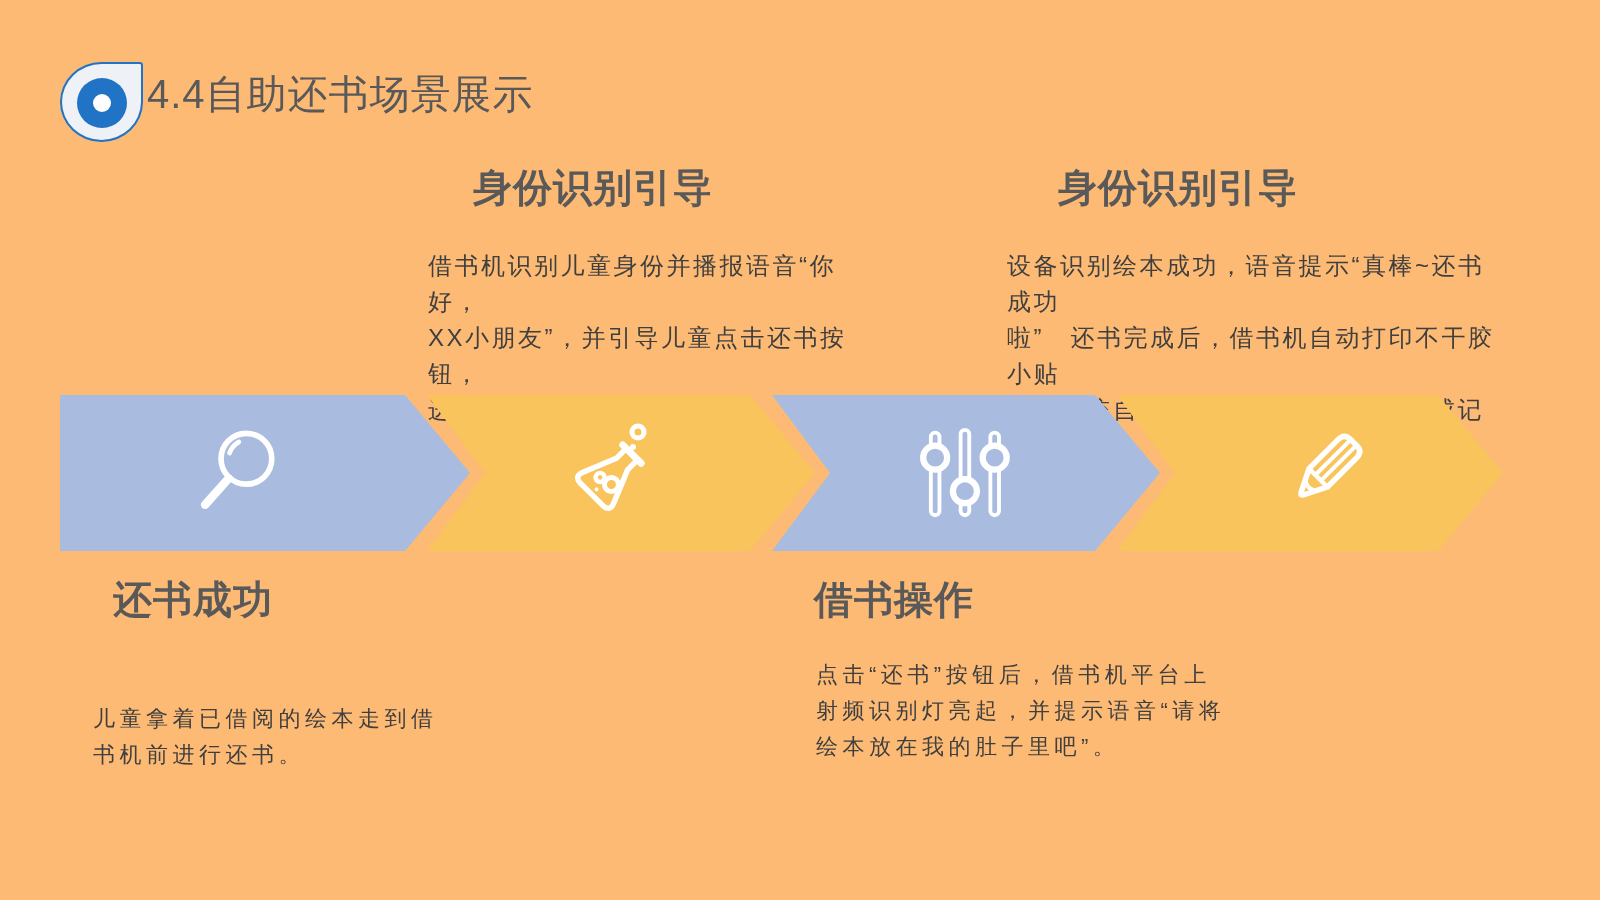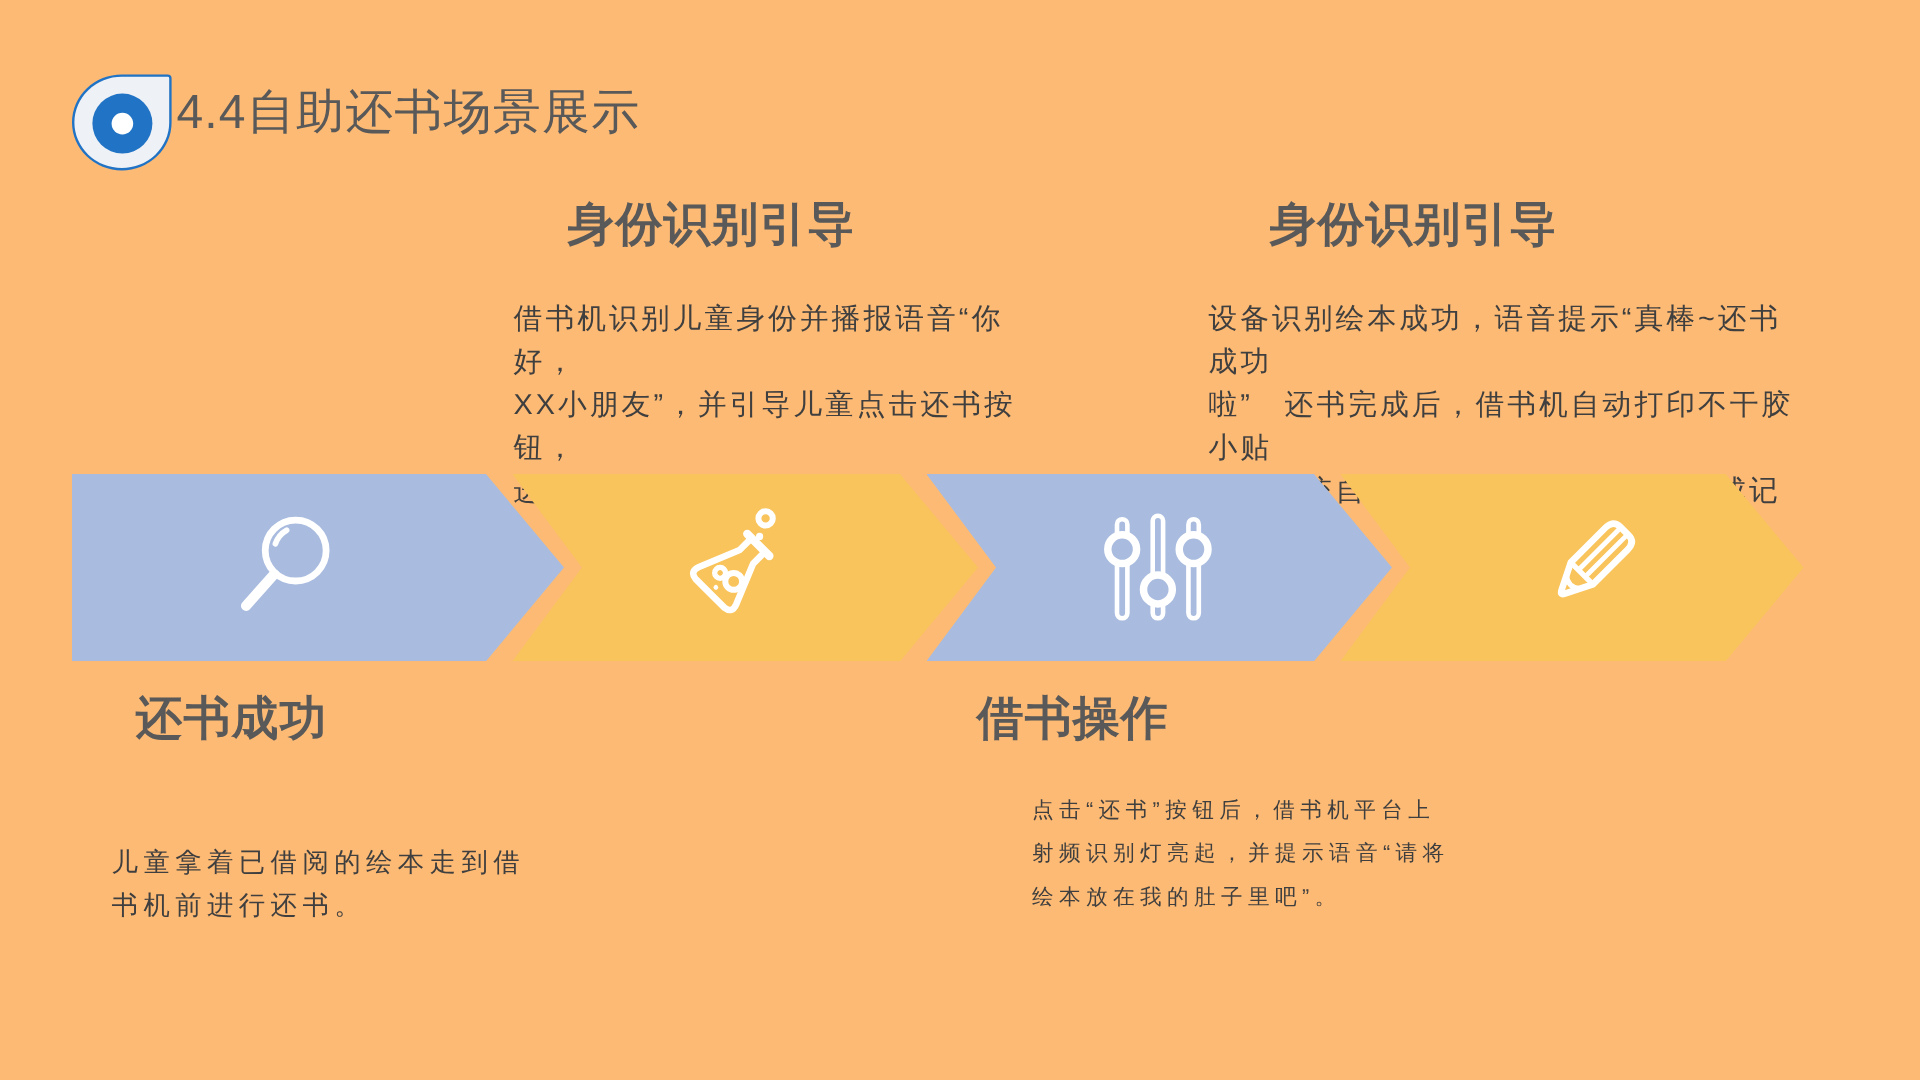--- a/index.html
+++ b/index.html
@@ -36,21 +36,21 @@
     position: absolute; font-size: 24px; color: #3f3f3f; letter-spacing: 2.5px;
     line-height: 36px; white-space: pre-line;
   }
   #h-step2 { left: 473px; top: 166px; }
   #p-step2 { left: 428px; top: 248px; width: 460px; }
   #h-step4 { left: 1058px; top: 166px; }
   #p-step4 { left: 1007px; top: 248px; width: 500px; }
   #h-step1 { left: 113px; top: 578px; }
   #p-step1 { left: 93px;  top: 657px; width: 420px; font-size: 22px; letter-spacing: 4.5px; margin-top: 44px; }
   #h-step3 { left: 814px; top: 578px; }
-  #p-step3 { left: 860px; top: 657px; width: 480px; font-size: 18px; letter-spacing: 4.5px; }
+  #p-step3 { left: 816px; top: 657px; width: 480px; font-size: 22px; letter-spacing: 4.5px; }
 
   
   .chev { position: absolute; top: 395px; height: 156px; }
   #chev1 { left: 60px;  width: 410px;
     clip-path: polygon(0 0, calc(100% - 65px) 0, 100% 50%, calc(100% - 65px) 100%, 0 100%); }
   #chev2 { left: 427px; width: 388px;
     clip-path: polygon(0 0, calc(100% - 65px) 0, 100% 50%, calc(100% - 65px) 100%, 0 100%, 58px 50%); }
   #chev3 { left: 772px; width: 388px;
     clip-path: polygon(0 0, calc(100% - 65px) 0, 100% 50%, calc(100% - 65px) 100%, 0 100%, 58px 50%); }
   #chev4 { left: 1117px; width: 386px;

